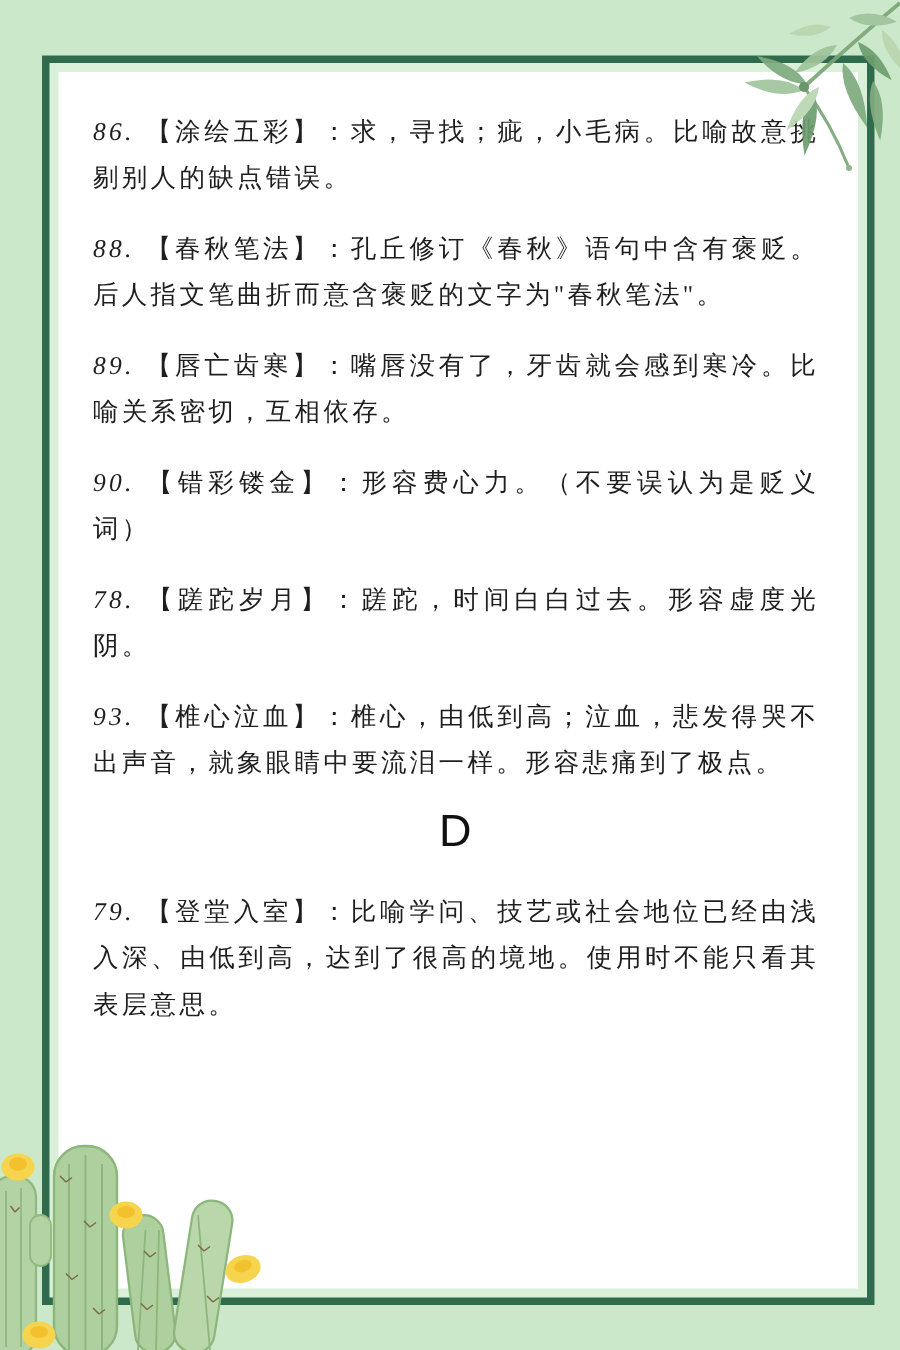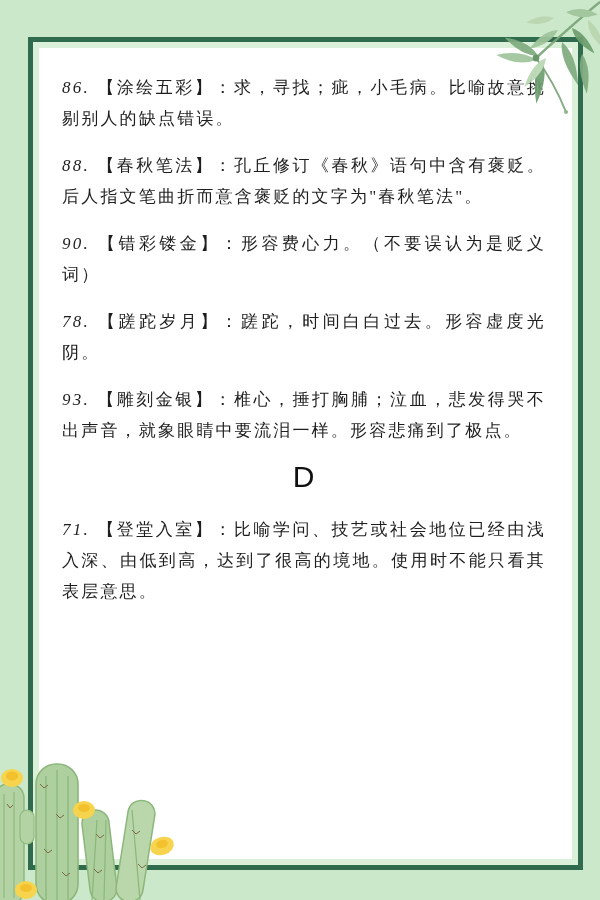--- a/index.html
+++ b/index.html
@@ -56,33 +56,36 @@
   <div class="frame">
     <div class="content">
 
       <p class="entry">
         <span class="num">86.</span><span>【涂绘五彩】</span><span>：求，寻找；疵，小毛病。比喻故意挑剔别人的缺点错误。</span>
       </p>
       <p class="entry">
         <span class="num">88.</span><span>【春秋笔法】</span><span>：孔丘修订《春秋》语句中含有褒贬。后人指文笔曲折而意含褒贬的文字为"春秋笔法"。</span>
       </p>
       <p class="entry">
+        <span class="num">89.</span><span>【唇亡齿寒】</span><span>：嘴唇没有了，牙齿就会感到寒冷。比喻关系密切，互相依存。</span>
+      </p>
+      <p class="entry">
         <span class="num">90.</span><span>【错彩镂金】</span><span>：形容费心力。（不要误认为是贬义词）</span>
       </p>
       <p class="entry">
         <span class="num">78.</span><span>【蹉跎岁月】</span><span>：蹉跎，时间白白过去。形容虚度光阴。</span>
       </p>
       <p class="entry">
-        <span class="num">93.</span><span>【雕刻金银】</span><span>：椎心，捶打胸脯；泣血，悲发得哭不出声音，就象眼睛中要流泪一样。形容悲痛到了极点。</span>
+        <span class="num">93.</span><span>【椎心泣血】</span><span>：椎心，由低到高；泣血，悲发得哭不出声音，就象眼睛中要流泪一样。形容悲痛到了极点。</span>
       </p>
 
       <div class="divider">D</div>
 
       <p class="entry">
-        <span class="num">71.</span><span>【登堂入室】</span><span>：比喻学问、技艺或社会地位已经由浅入深、由低到高，达到了很高的境地。使用时不能只看其表层意思。</span>
+        <span class="num">79.</span><span>【登堂入室】</span><span>：比喻学问、技艺或社会地位已经由浅入深、由低到高，达到了很高的境地。使用时不能只看其表层意思。</span>
       </p>
 
     </div>
   </div>
 
   <svg class="deco deco-leaves" viewBox="0 0 134 142" xmlns="http://www.w3.org/2000/svg">
     <g opacity="0.92">
       <path d="M134 2 C112 20 92 38 70 58" stroke="#7ca579" stroke-width="2.5" fill="none"></path>
       <path d="M70 58 C82 74 92 92 100 112" stroke="#7ca579" stroke-width="2" fill="none"></path>
 

